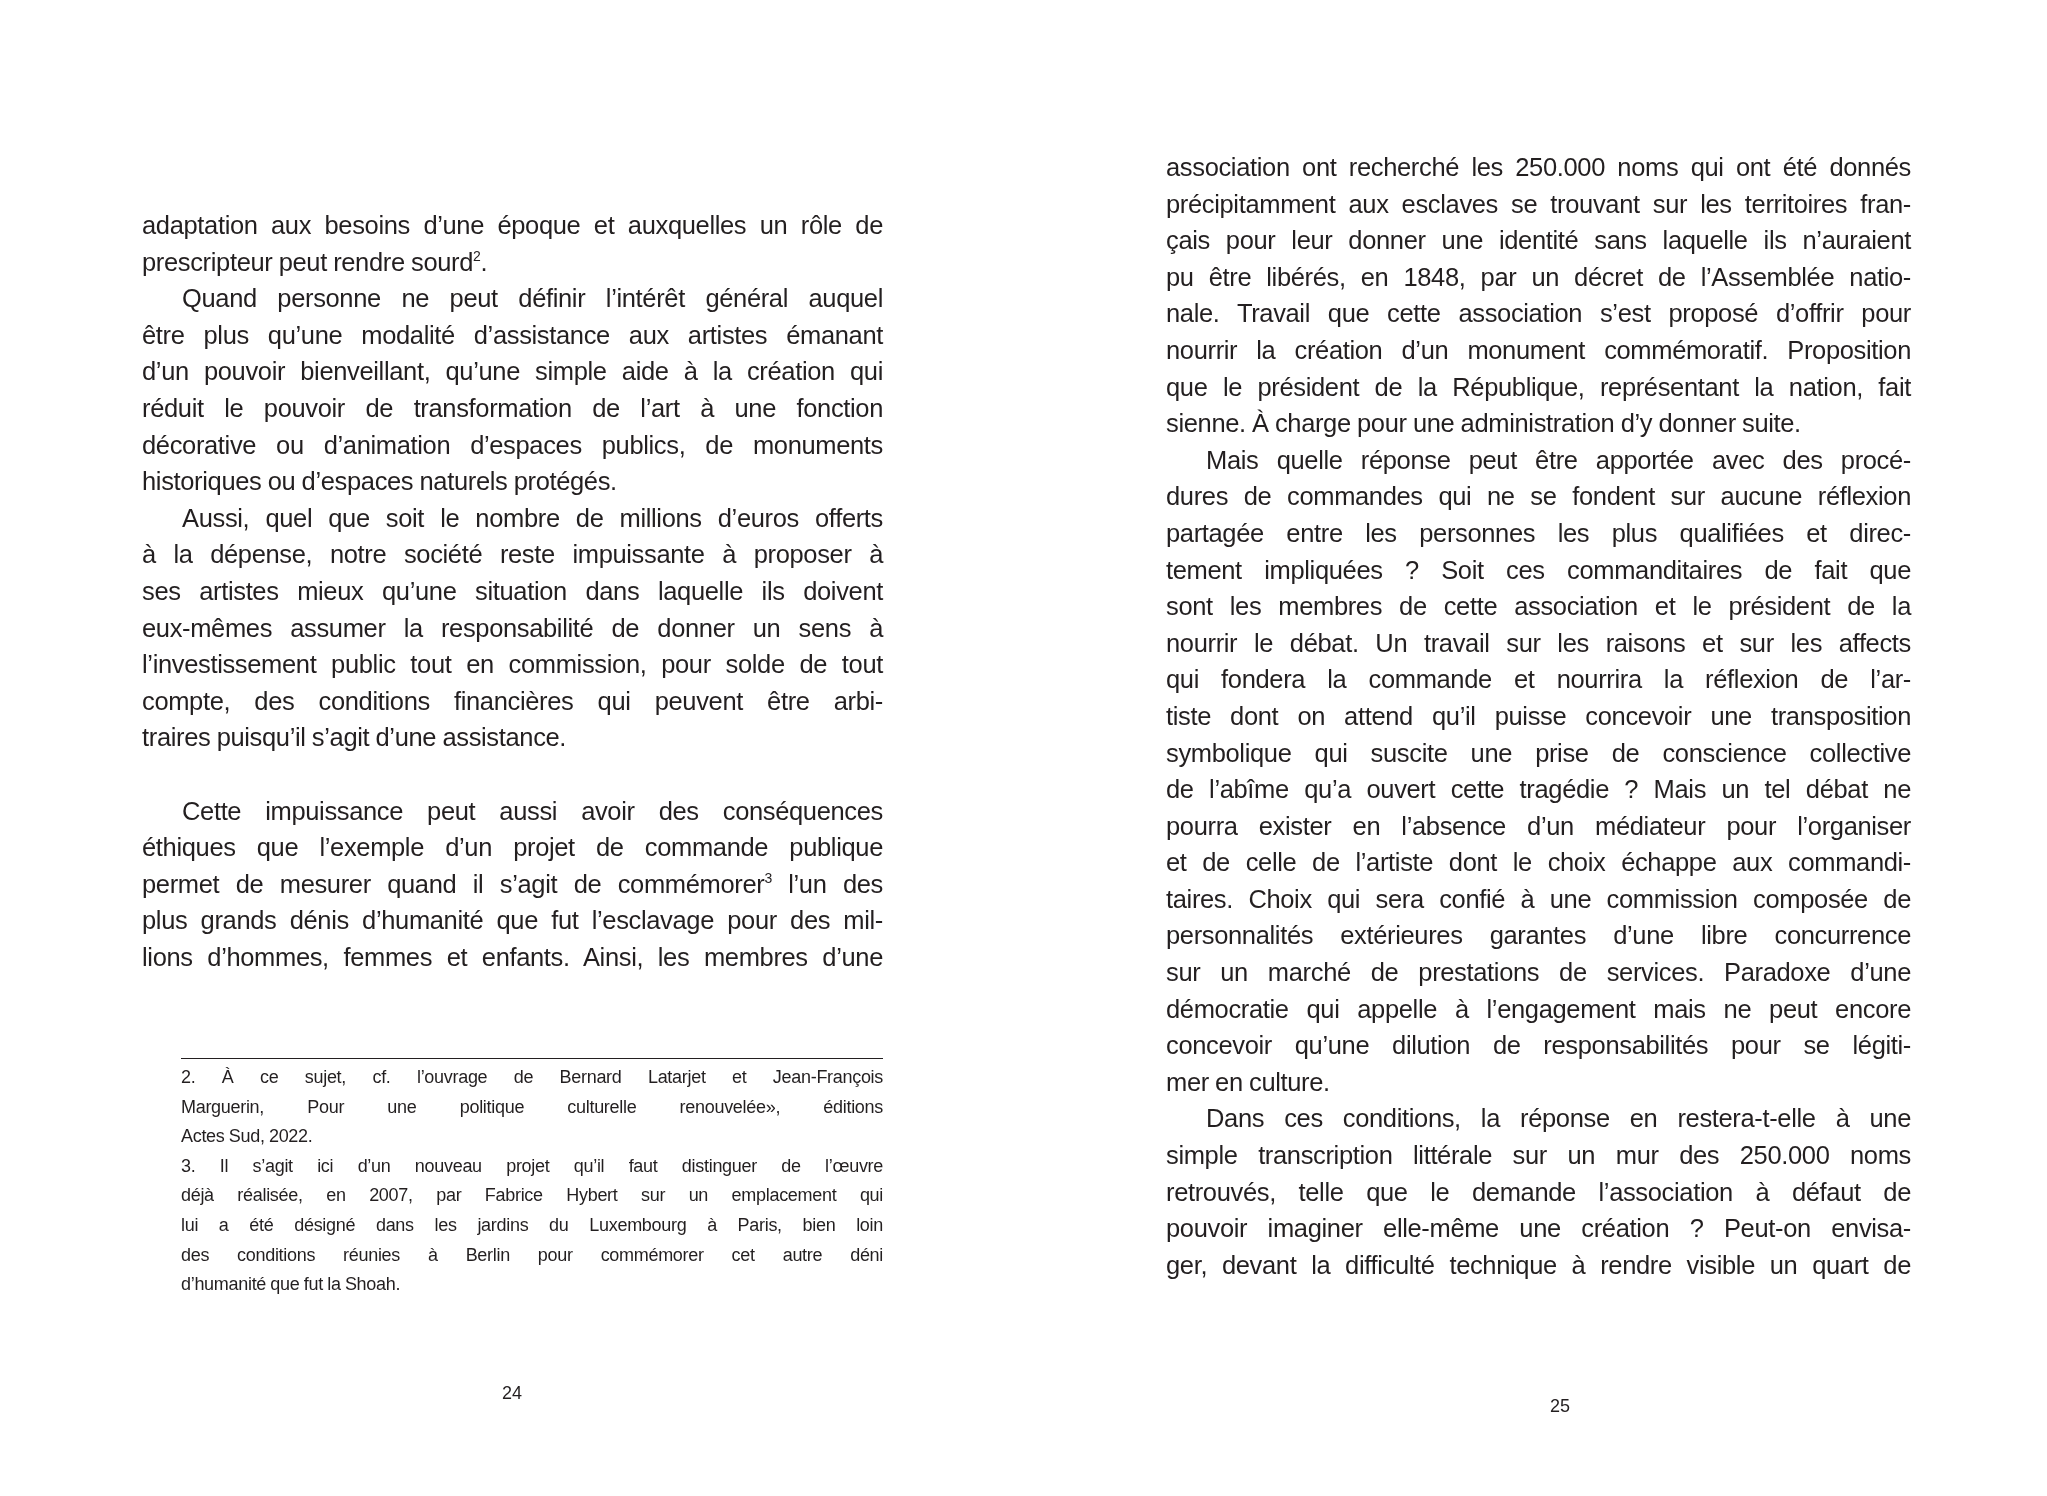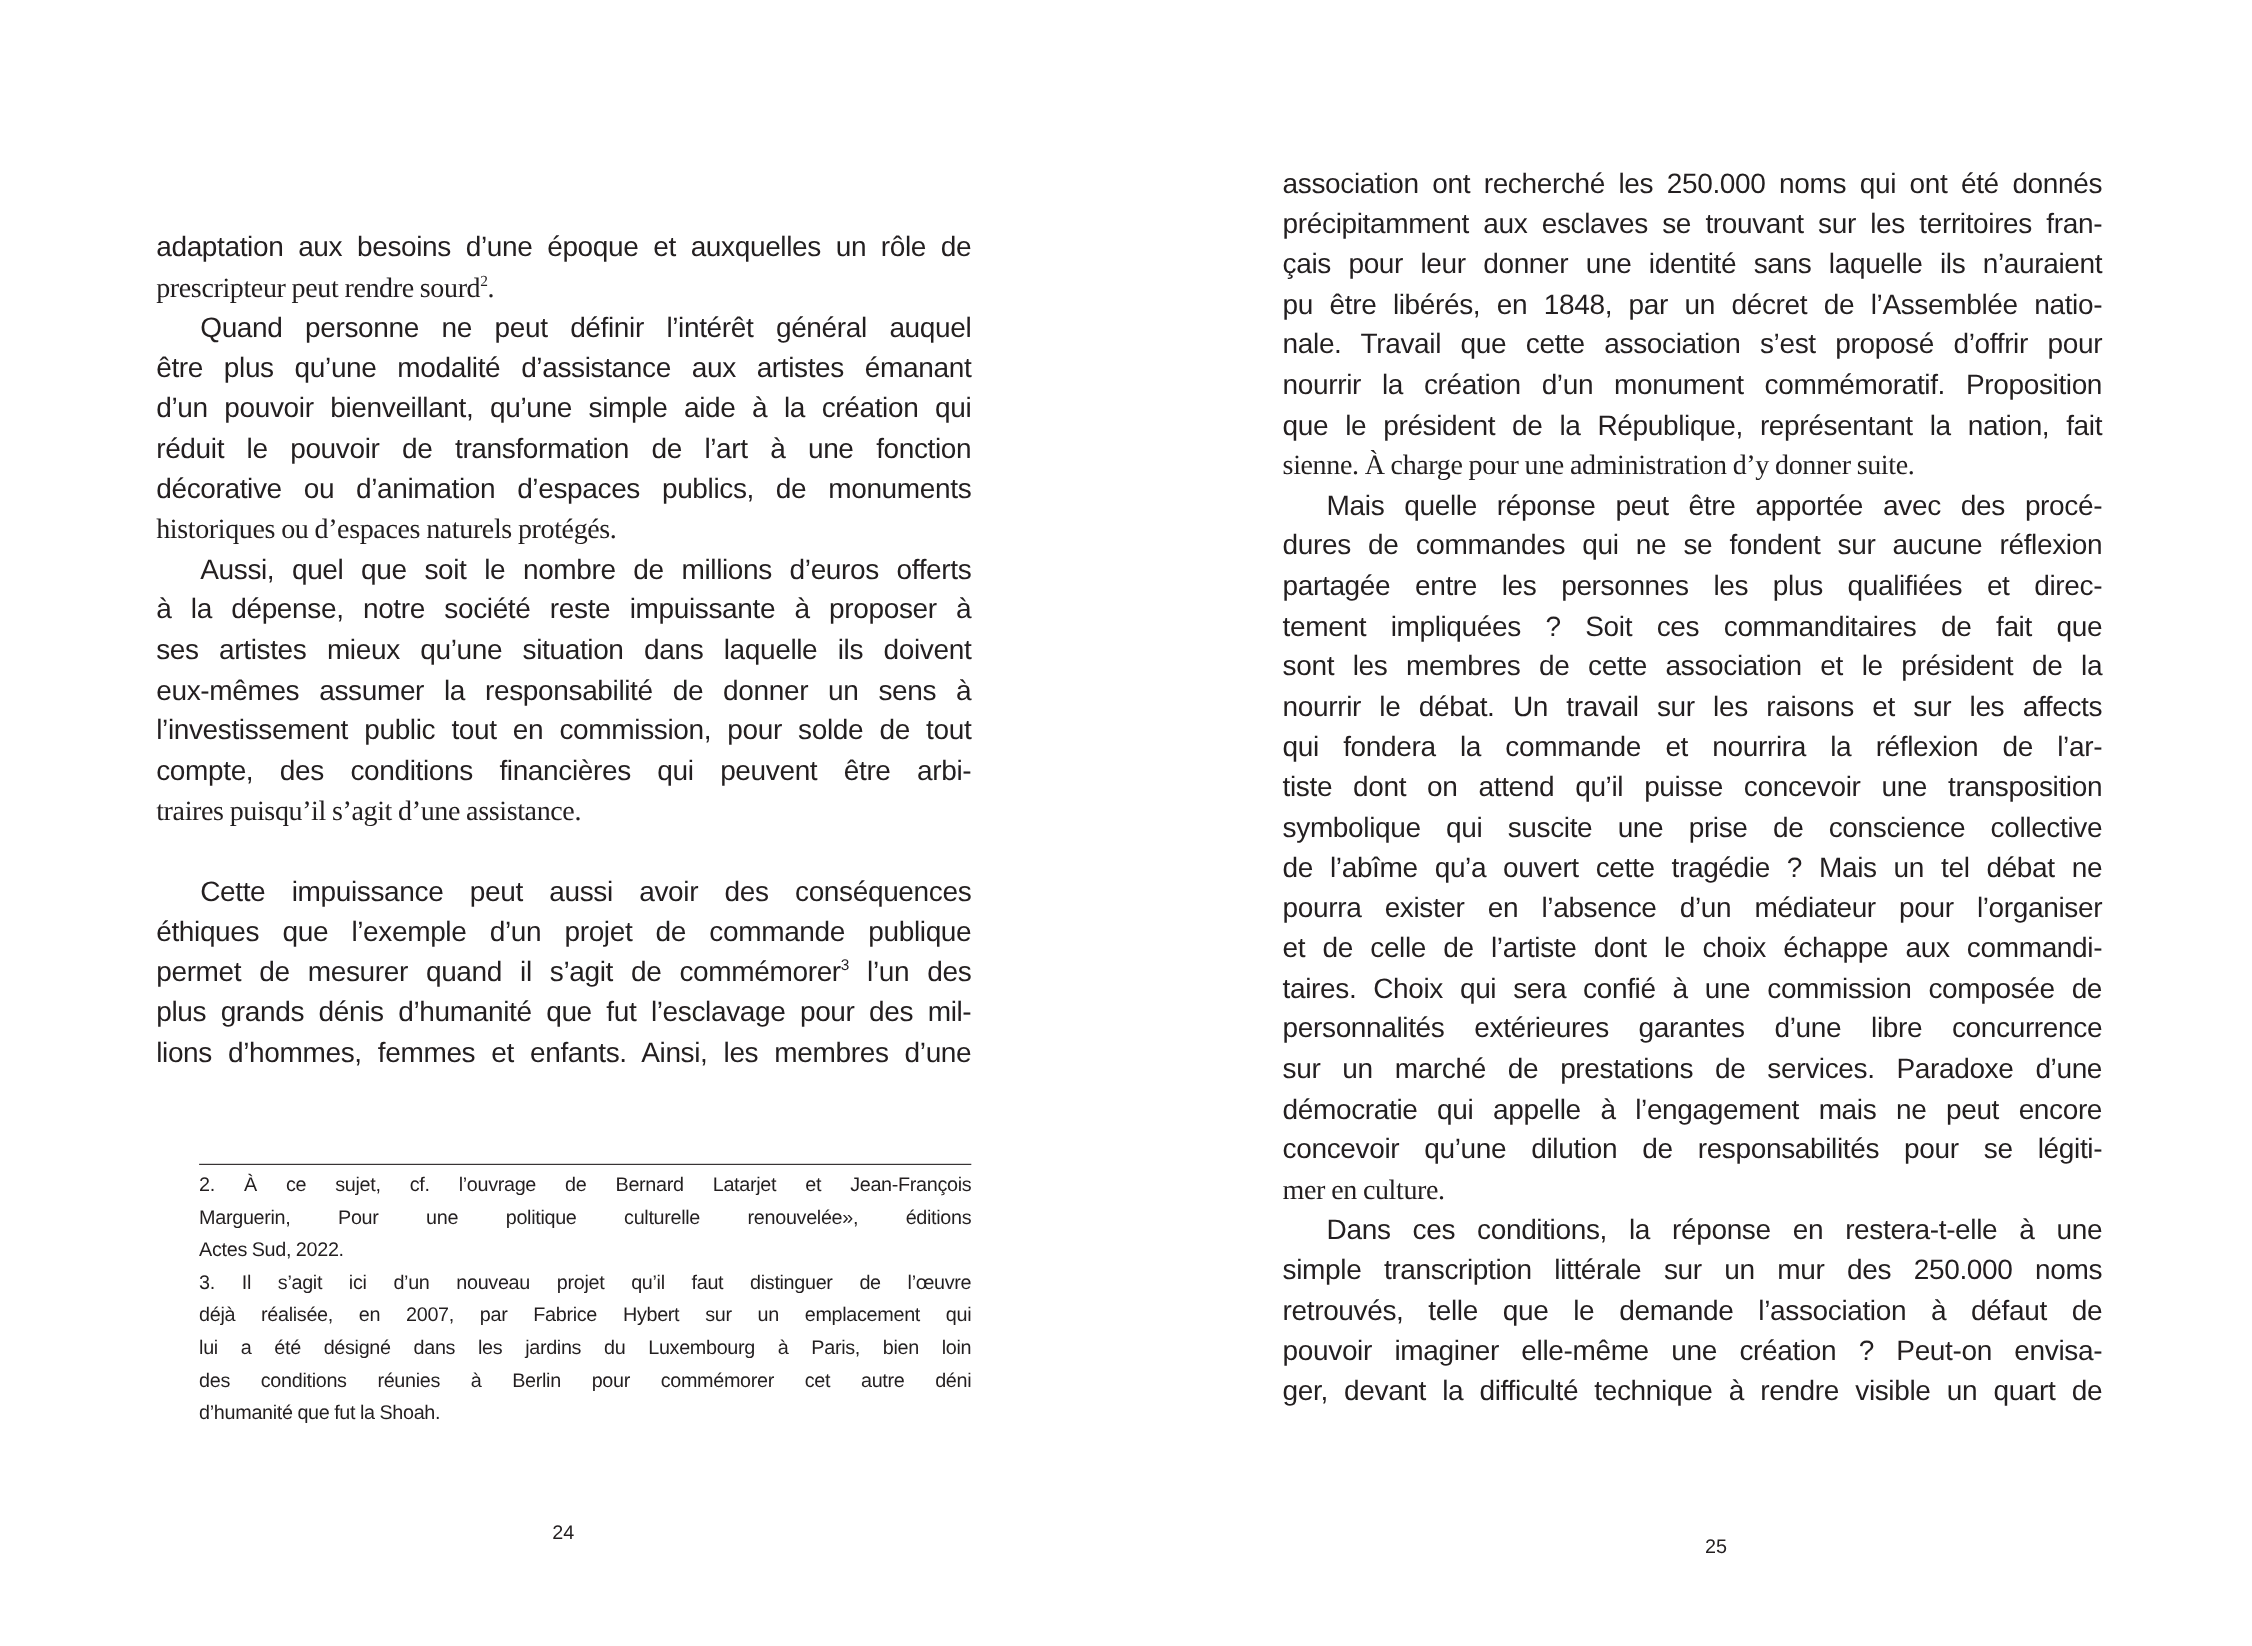--- a/index.html
+++ b/index.html
@@ -7,21 +7,21 @@
          font-family: "Liberation Sans", "DejaVu Sans", sans-serif; color: #231f20; }
   .page { position: absolute; top: 0; height: 1496px; }
   .page-left { left: 0; width: 1023px; }
   .page-right { left: 1024px; width: 1023px; }
   .column { position: absolute; }
   .page-left .column.body { left: 142px; top: 160px; width: 741px; margin-top: 47px; }
   .page-right .column.body { left: 142px; top: 149px; width: 745px; }
   .line { display: block; height: 36.6px; line-height: 36.6px; font-size: 25.5px;
           white-space: nowrap; text-align: justify; text-align-last: justify;
           letter-spacing: -0.35px; word-spacing: -0.5px; }
-  .line.last { text-align-last: left; font-family: Liberation Serif, serif; }
+  .line.last { text-align-last: left; }
   .line.indent { text-indent: 40px; }
   .para-gap { height: 36.6px; }
   sup { font-size: 14px; vertical-align: 10px; line-height: 0; }
   .footnotes { position: absolute; left: 181px; top: 1058px; width: 702px; }
   .footnote-rule { border-top: 1.3px solid #231f20; height: 0; margin-bottom: 4px; }
   .fline { display: block; height: 29.6px; line-height: 29.6px; font-size: 18px;
            white-space: nowrap; text-align: justify; text-align-last: justify;
            letter-spacing: -0.3px; word-spacing: -0.4px; }
   .fline.last { text-align-last: left; }
   .page-number { position: absolute; font-size: 18px; }

